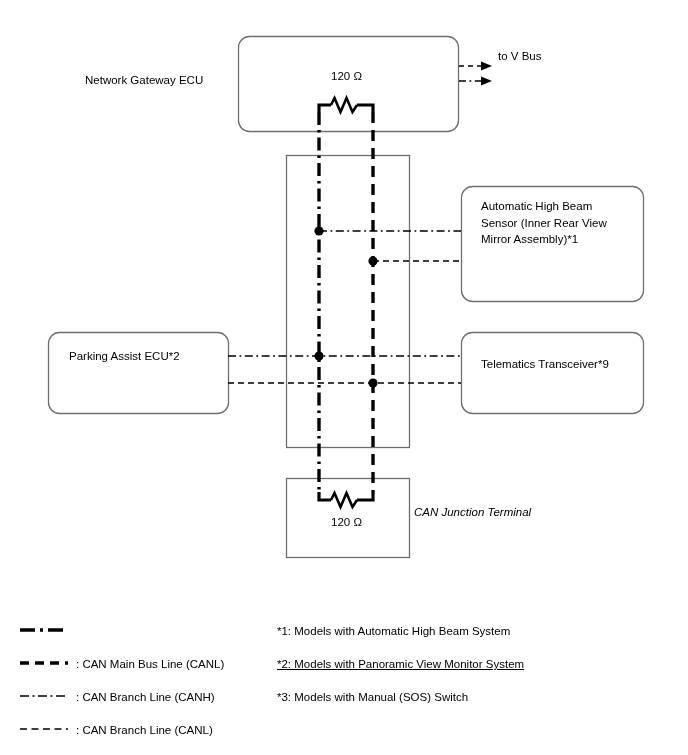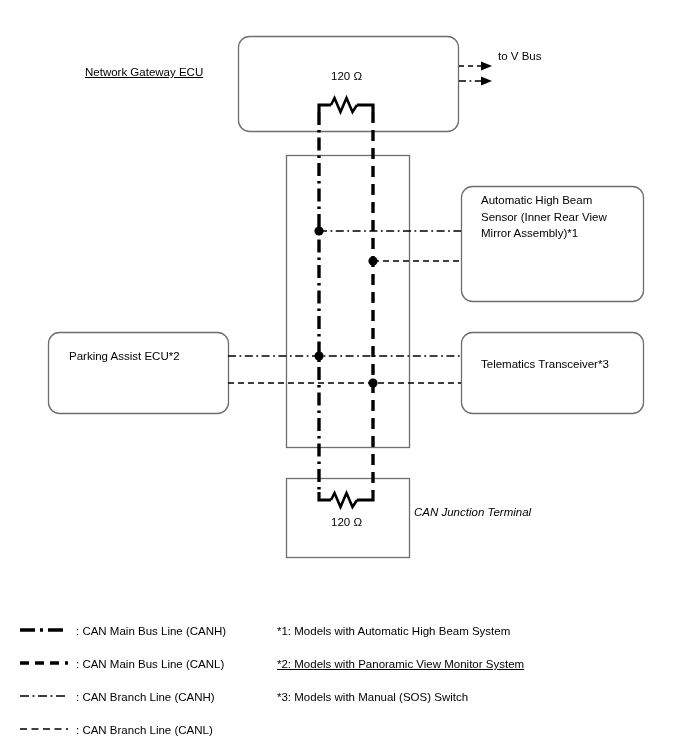--- a/index.html
+++ b/index.html
@@ -87,39 +87,38 @@
 
     <circle cx="319" cy="356" r="4.6" fill="#000000"></circle>
     <circle cx="373" cy="383" r="4.6" fill="#000000"></circle>
 
     <line x1="20" y1="630" x2="68" y2="630" stroke="#000000" stroke-width="3.4" fill="none" stroke-dasharray="15 5 3 5"></line>
     <line x1="20" y1="663" x2="68" y2="663" stroke="#000000" stroke-width="3.4" fill="none" stroke-dasharray="9 6"></line>
     <line x1="20" y1="696" x2="68" y2="696" stroke="#000000" stroke-width="1.5" fill="none" stroke-dasharray="9 3.5 2 3.5"></line>
     <line x1="20" y1="729" x2="68" y2="729" stroke="#000000" stroke-width="1.5" fill="none" stroke-dasharray="7 4.5"></line>
   </svg>
 
-  <div class="txt" style="left:85px; top:64px;text-decoration:underline;">Network Gateway ECU</div>
+  <div class="txt" style="left:85px; top:72px;">Network Gateway ECU</div>
 
   <div class="txt" style="left:331px; top:68px;">120 Ω</div>
 
   <div class="txt" style="left:498px; top:48px;">to V Bus</div>
 
-  <div class="txt txt-multi" style="left:481px; top:192px;">Automatic High Beam
+  <div class="txt txt-multi" style="left:481px; top:198px;">Automatic High Beam
 Sensor (Inner Rear View
 Mirror Assembly)*1</div>
 
   <div class="txt" style="left:69px; top:348px;">Parking Assist ECU*2</div>
 
-  <div class="txt" style="left:481px; top:356px;">Telematics Transceiver*3</div>
+  <div class="txt" style="left:481px; top:356px;">Telematics Transceiver*9</div>
 
   <div class="txt" style="left:331px; top:514px;">120 Ω</div>
 
   <div class="txt" style="left:414px; top:504px;font-style:italic;">CAN Junction Terminal</div>
 
-  <div class="txt" style="left:76px; top:623px;">: CAN Main Bus Line (CANH)</div>
   <div class="txt" style="left:76px; top:656px;">: CAN Main Bus Line (CANL)</div>
   <div class="txt" style="left:76px; top:689px;">: CAN Branch Line (CANH)</div>
   <div class="txt" style="left:76px; top:722px;">: CAN Branch Line (CANL)</div>
 
   <div class="txt" style="left:277px; top:623px;text-align:right;">*1: Models with Automatic High Beam System</div>
   <div class="txt" style="left:277px; top:656px;text-decoration:underline;">*2: Models with Panoramic View Monitor System</div>
   <div class="txt" style="left:277px; top:689px;">*3: Models with Manual (SOS) Switch</div>
 
 </div>
 

